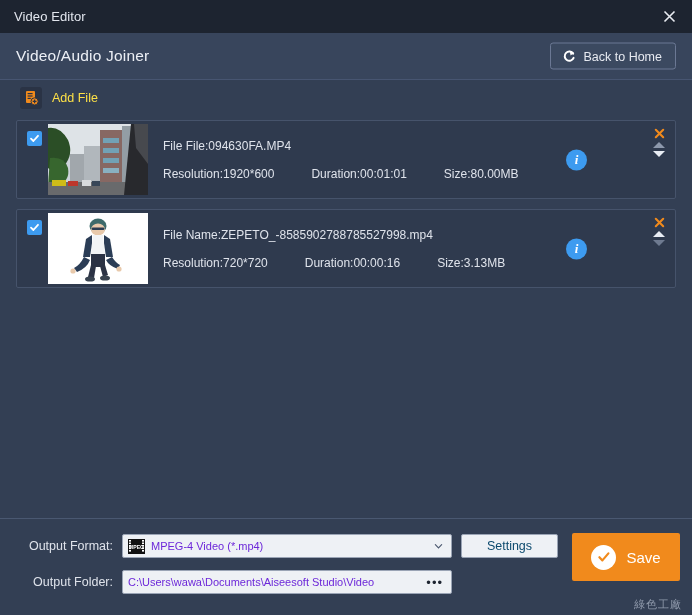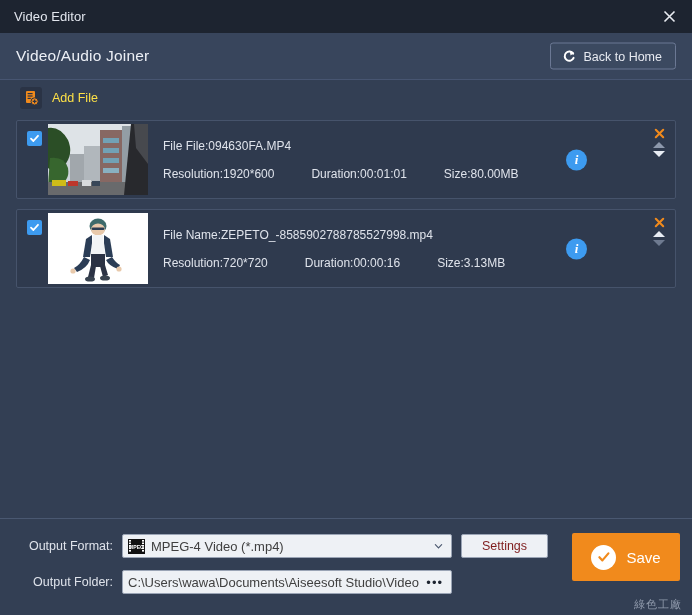--- a/index.html
+++ b/index.html
@@ -185,47 +185,47 @@
   .combo {
     width: 330px; height: 24px;
     background: #eef1f5;
     border: 1px solid #9aa4b5;
     border-radius: 2px;
     display: flex; align-items: center;
     padding: 0 4px 0 5px;
     position: relative;
   }
   .combo-text {
-    color: #404040;
-    font-size: 13px;
+    color: #6d28d9;
+    font-size: 11px;
     margin-left: 6px;
     white-space: nowrap; overflow: hidden;
   }
   .mpeg-icon {
     width: 17px; height: 15px;
     flex: 0 0 auto;
   }
   .chev {
     position: absolute; right: 8px; top: 50%;
     transform: translateY(-50%);
     width: 9px; height: 9px;
   }
   .dots {
     position: absolute; right: 8px; top: 50%;
     transform: translateY(-50%);
     color: #1d2430; font-size: 13px;
     letter-spacing: 1px;
     line-height: 1;
   }
   .sqbtn {
-    width: 87px; height: 24px;
+    width: 97px; height: 24px;
     background: #eef1f5;
     border: 1px solid #9aa4b5;
     border-radius: 2px;
-    color: #7f1d1d;
+    color: #0c4a6e;
     font-size: 12.5px;
     display: flex; align-items: center; justify-content: center;
   }
   .save-btn {
     position: absolute;
     right: 12px; top: 14px;
     width: 108px; height: 48px;
     background: #f18a1c;
     border-radius: 2px;
     display: flex; align-items: center; justify-content: center;

